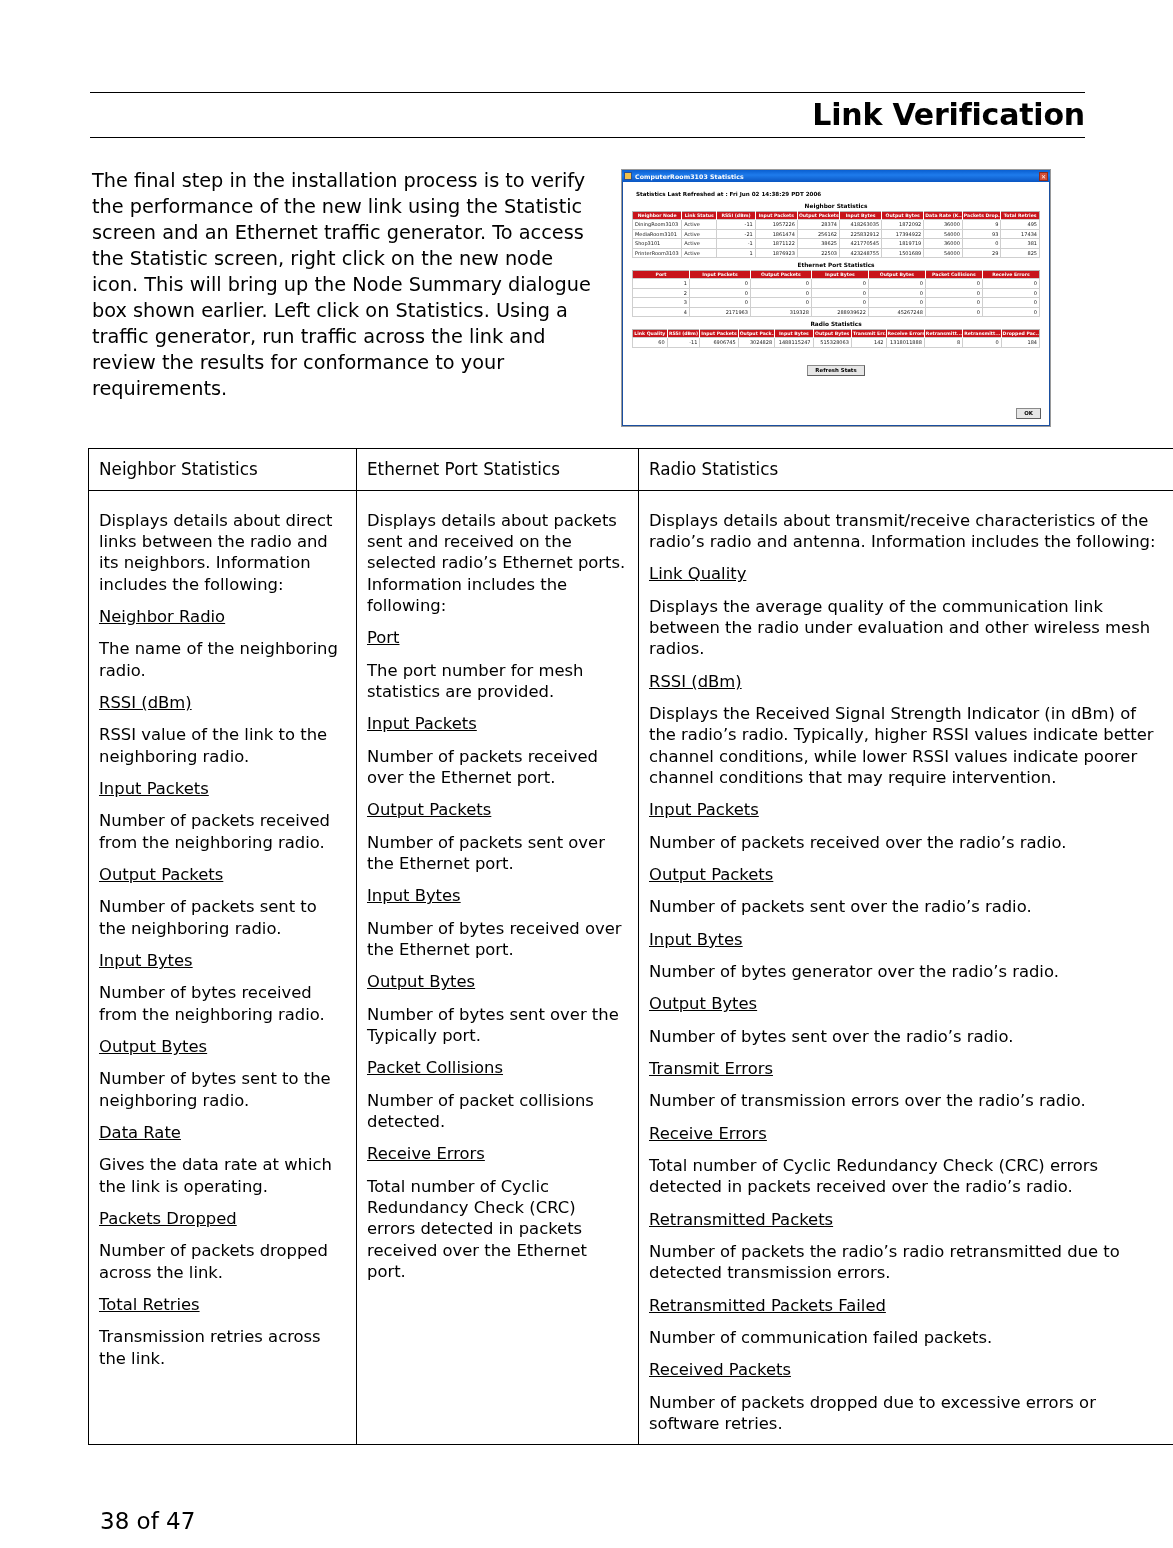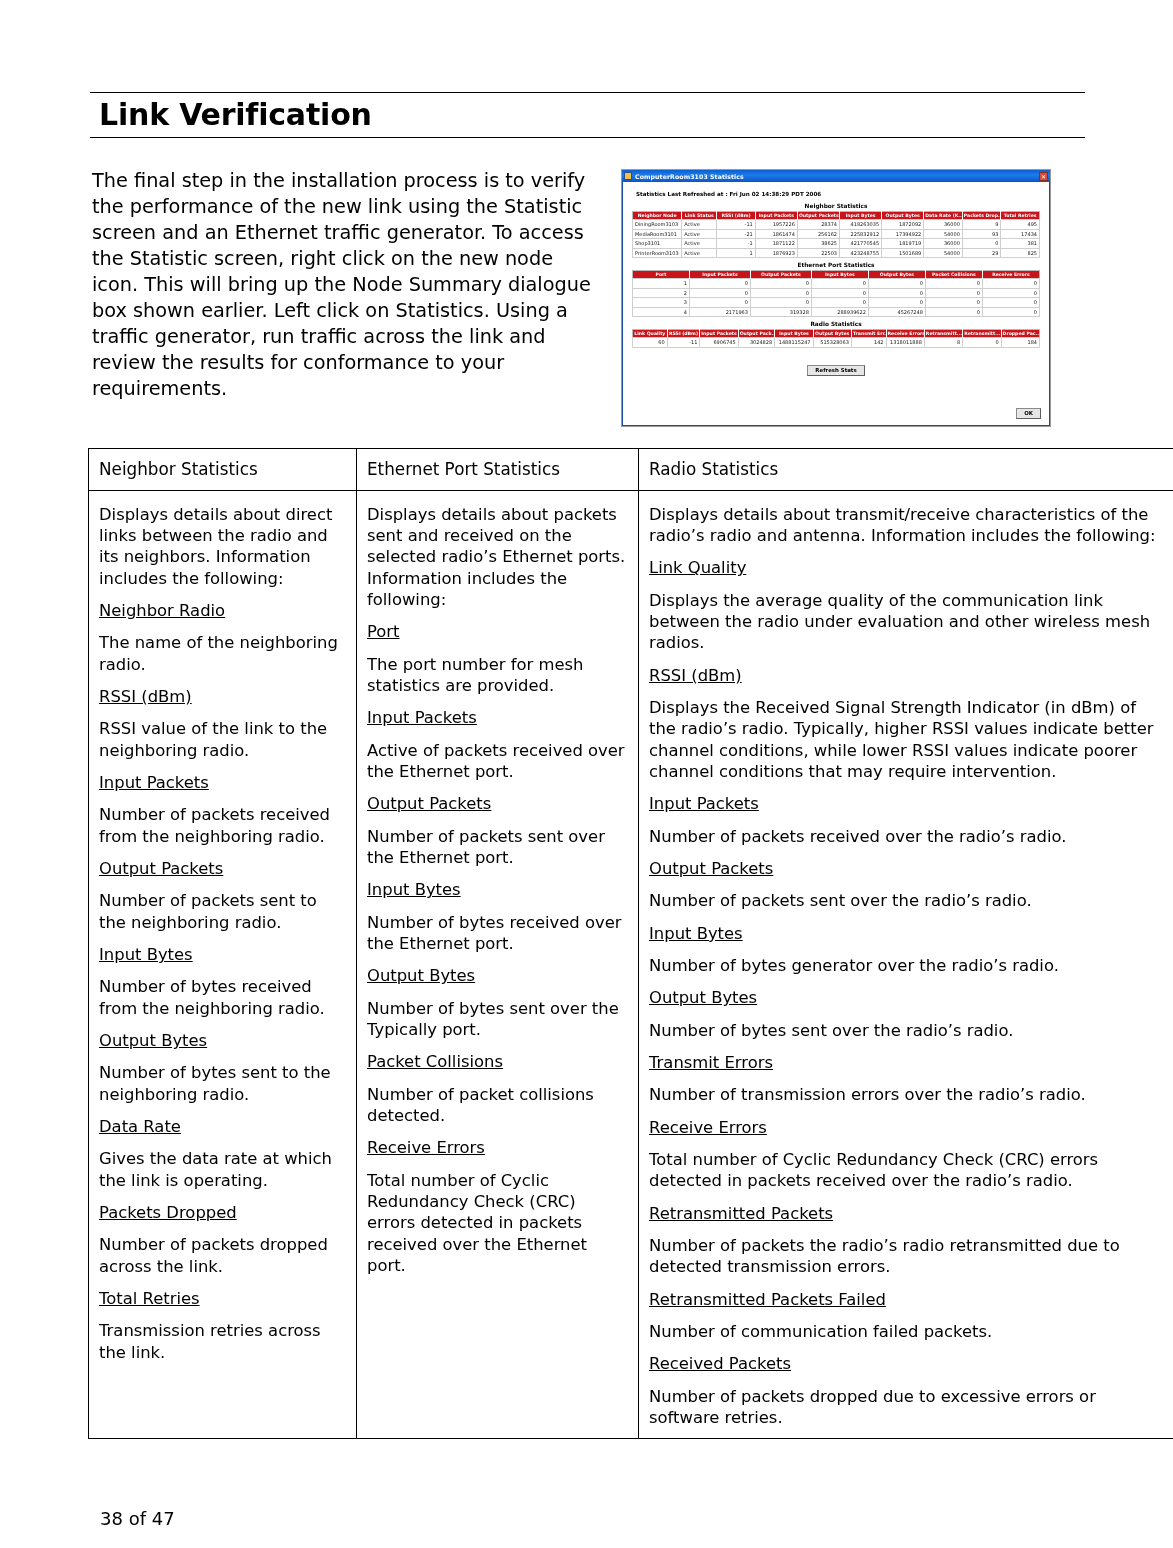--- a/index.html
+++ b/index.html
@@ -39,20 +39,21 @@
     width: 100%;
     height: 0;
   }
   .page-title {
     font-size: 30px;
     font-weight: bold;
     letter-spacing: -0.2px;
     line-height: 1.22;
     padding: 4px 0 3px 9px;
     color: #000;
+    text-align: right;
   }
 
   
   .intro {
     position: absolute;
     left: 92px;
     top: 168px;
     width: 512px;
     font-size: 19.3px;
     line-height: 1.345;
@@ -210,29 +211,29 @@
   .col-c { width: 517px; }
 
   .deftable .term {
     text-decoration: underline;
     margin: 11px 0 0 0;
   }
   .deftable p {
     margin: 11px 0 0 0;
   }
   .deftable p.first {
-    margin-top: 6px;
+    margin-top: 12px;
   }
 
   
   .footer {
     position: absolute;
     left: 100px;
     top: 1508px;
-    font-size: 18px;
+    font-size: 23px;
     color: #000;
   }
 </style>
 </head>
 <body>
 
 <div class="page">
 
   <div class="heading-wrap">
     <div class="heading-rule-top"></div>
@@ -448,21 +449,21 @@
             <p class="term">Packets Dropped</p>
             <p>Number of packets dropped across the link.</p>
             <p class="term">Total Retries</p>
             <p>Transmission retries across the link.</p>
           </td>
       <td class="col-b" id="cell-ethernet">
             <p class="first">Displays details about packets sent and received on the selected radio’s Ethernet ports. Information includes the following:</p>
             <p class="term">Port</p>
             <p>The port number for mesh statistics are provided.</p>
             <p class="term">Input Packets</p>
-            <p>Active of packets received over the Ethernet port.</p>
+            <p>Number of packets received over the Ethernet port.</p>
             <p class="term">Output Packets</p>
             <p>Number of packets sent over the Ethernet port.</p>
             <p class="term">Input Bytes</p>
             <p>Number of bytes received over the Ethernet port.</p>
             <p class="term">Output Bytes</p>
             <p>Number of bytes sent over the Typically port.</p>
             <p class="term">Packet Collisions</p>
             <p>Number of packet collisions detected.</p>
             <p class="term">Receive Errors</p>
             <p>Total number of Cyclic Redundancy Check (CRC) errors detected in packets received over the Ethernet port.</p>

